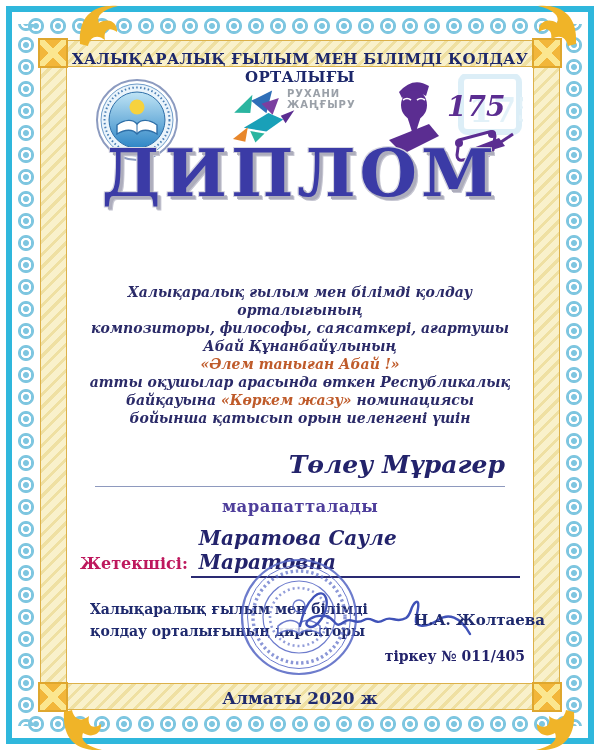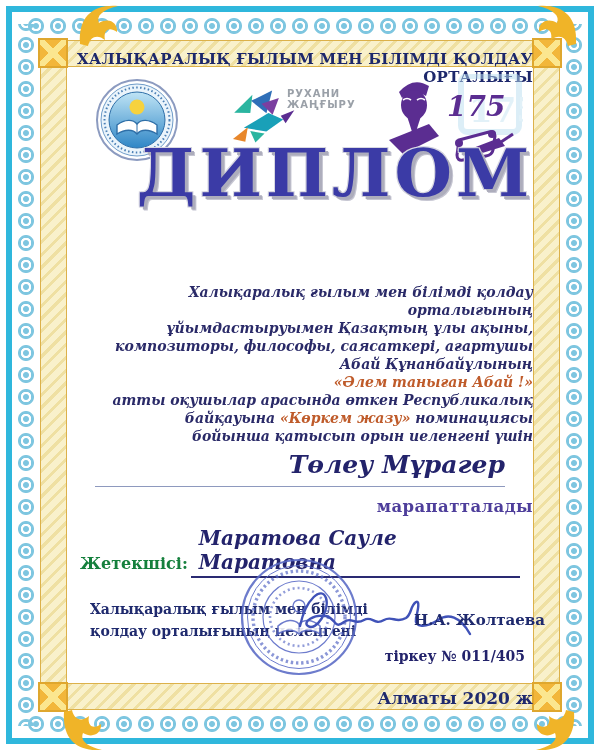--- a/index.html
+++ b/index.html
@@ -29,21 +29,21 @@
   .x-tl{top:38px;left:38px;} .x-tr{top:38px;right:38px;}
   .x-bl{bottom:38px;left:38px;} .x-br{bottom:38px;right:38px;}
   .flourish{position:absolute;width:48px;height:48px;}
   .f-tl{top:0;left:76px;}
   .f-tr{top:0;right:20px;transform:scaleX(-1);}
   .f-bl{bottom:-6px;left:60px;transform:scaleY(-1);}
   .f-br{bottom:-6px;right:22px;transform:scale(-1,-1);}
 
   
   .abs{position:absolute;}
-  .center{left:67px;right:67px;text-align:right;}
+  .center{left:67px;right:67px;text-align:center;}
   .org-name{top:50px;font-size:15px;font-weight:bold;color:#1C276B;letter-spacing:.3px;}
 
   .logos-row{top:74px;left:67px;right:67px;height:92px;}
   .emblem{position:absolute;left:28px;top:4px;width:84px;height:84px;}
   .rukhani{position:absolute;left:156px;top:12px;width:126px;height:70px;}
   .rukhani-label{position:absolute;left:64px;top:2px;font-family:"DejaVu Sans","Liberation Sans",sans-serif;
      font-size:10px;font-weight:bold;color:#9AA0A8;letter-spacing:1px;line-height:11px;}
   .rukhani-bird{position:absolute;left:0;top:4px;}
   .abai{position:absolute;right:10px;top:0;width:150px;height:92px;}
 
@@ -52,21 +52,21 @@
   .place-title{top:222px;font-size:33px;font-weight:bold;color:#2B2B90;}
 
   .citation{top:283px;font-size:14px;font-weight:bold;font-style:italic;color:#2A2A68;line-height:18px;}
   .cite-em{color:#BF5B2A;}
 
   .awardee{top:450px;left:95px;right:95px;text-align:right;font-size:25px;font-weight:bold;font-style:italic;
      color:#23236B;border-bottom:1px solid #8E99BE;padding-bottom:7px;}
   .awarded-label{top:497px;font-size:16.5px;font-weight:bold;color:#4E3E9B;letter-spacing:.4px;}
 
   .supervisor-row{top:526px;left:80px;right:80px;display:flex;justify-content:center;align-items:flex-end;gap:3px;}
-  .supervisor-label{font-size:16px;font-weight:bold;color:#15803d;padding-bottom:5px;}
+  .supervisor-label{font-size:16px;font-weight:bold;color:#be185d;padding-bottom:5px;}
   .supervisor-name{font-size:20px;font-weight:bold;font-style:italic;color:#23236B;
      border-bottom:2px solid #2A2A72;padding:0 8px 2px;}
 
   .director-title{left:90px;top:598px;font-size:14px;font-weight:bold;color:#1F2A6E;line-height:22px;}
   .stamp{left:238px;top:556px;width:122px;height:122px;opacity:.88;}
   .signature{left:292px;top:576px;width:188px;height:66px;}
   .signer-name{left:414px;top:611px;font-size:15px;font-weight:bold;color:#1F2A6E;}
 
   .city-year{top:688px;font-size:17px;font-weight:bold;color:#1F2A6E;}
   .registration{top:648px;right:75px;font-size:14px;font-weight:bold;color:#23236B;}
@@ -162,40 +162,39 @@
         <path d="M100 74 L126 64 L132 72 L106 80 Z" fill="#5B2D91"></path>
         <line x1="128" y1="68" x2="140" y2="60" stroke="#5B2D91" stroke-width="3"></line>
       </g>
     </svg>
   </div>
 
   <div class="abs center diploma-title">ДИПЛОМ</div>
 
   <div class="abs center citation">
     <div>Халықаралық  ғылым мен білімді қолдау орталығының</div>
-    <div>ұйымдастыруымен  Қазақтың ұлы ақыны,</div>
     <div>композиторы,  философы, саясаткері, ағартушы</div>
     <div>Абай Құнанбайұлының</div>
     <div class="cite-em">«Әлем таныған Абай !»</div>
     <div>атты оқушылар арасында өткен Республикалық</div>
     <div><span>байқауына </span><span class="cite-em">«Көркем жазу»</span><span> номинациясы</span></div>
     <div>бойынша қатысып орын иеленгені үшін</div>
   </div>
 
   <div class="abs awardee">Төлеу Мұрагер</div>
   <div class="abs center awarded-label">марапатталады</div>
 
   <div class="abs supervisor-row">
     <span class="supervisor-label">Жетекшісі:</span>
     <span class="supervisor-name">Маратова Сауле Маратовна</span>
   </div>
 
   <div class="abs director-title">
     <div>Халықаралық ғылым мен білімді</div>
-    <div>қолдау орталығының иеленгені</div>
+    <div>қолдау орталығының директоры</div>
   </div>
 
   <svg class="abs stamp" viewBox="0 0 122 122">
     <g stroke="#5A6AC6" fill="none">
       <circle cx="61" cy="61" r="57" stroke-width="2.2"></circle>
       <circle cx="61" cy="61" r="51.5" stroke-width="1"></circle>
       <circle cx="61" cy="61" r="46" stroke-width="3.4" stroke-dasharray="2.4 2.8" opacity=".8"></circle>
       <circle cx="61" cy="61" r="36" stroke-width="1.2"></circle>
       <circle cx="61" cy="61" r="29" stroke-width="2.6" stroke-dasharray="2 3" opacity=".75"></circle>
       <circle cx="61" cy="50" r="6" stroke-width="1.4"></circle>

